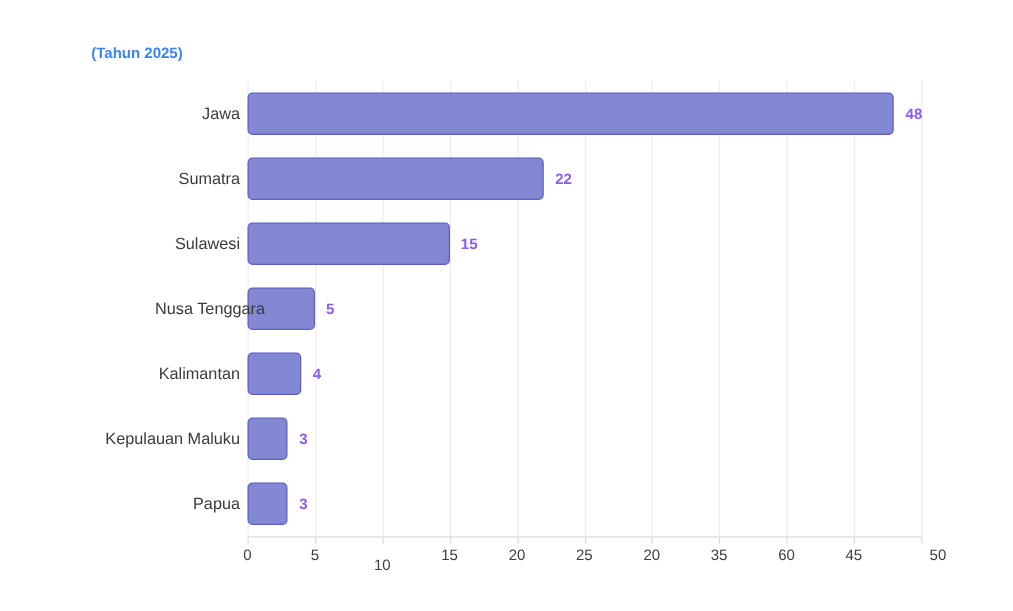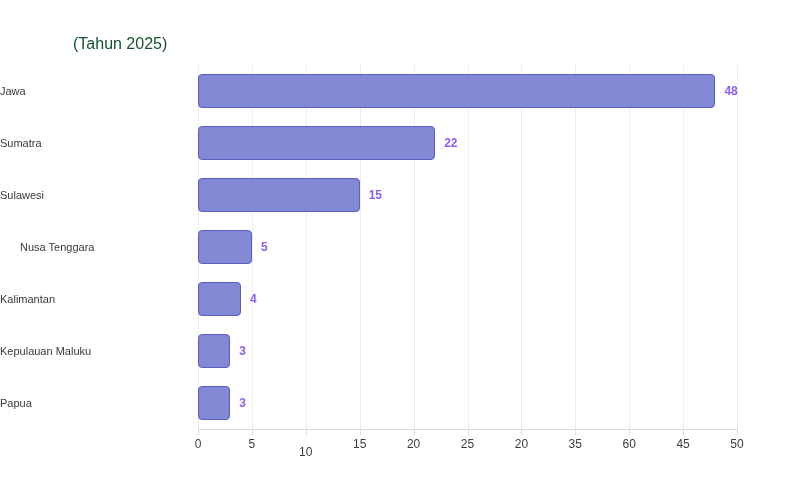--- a/index.html
+++ b/index.html
@@ -32,23 +32,23 @@
     font-size: 17px;
     font-weight: bold;
     color: #252525;
     letter-spacing: -0.1px;
     white-space: nowrap;
   }
   #chart-subtitle {
     position: absolute;
     left: 73px;
     top: 35px;
-    font-size: 16px;
-    font-weight: normal;
-    color: #14532d;
+    font-size: 12px;
+    font-weight: bold;
+    color: #3b82f6;
     white-space: nowrap;
   }
 
   
   
   #plot-area {
     position: absolute;
     left: 198px;
     top: 65px;
     width: 539px;
@@ -109,26 +109,26 @@
     top: 0;
     height: 34px;
     line-height: 34px;
     font-size: 12px;
     color: #8b5cf6;
     white-space: nowrap;
     font-weight: bold;
   }
   .cat-label {
     position: absolute;
-    left: 0;
+    left: 8px;
     width: 184px;
-    text-align: left;
+    text-align: right;
     height: 34px;
     line-height: 34px;
-    font-size: 11px;
+    font-size: 13px;
     color: #3a3a3a;
     white-space: nowrap;
   }
 </style>
 </head>
 <body>
 
 <div id="chart-root">
 
   <div id="chart-subtitle">(Tahun 2025)</div>
@@ -163,21 +163,21 @@
       <div class="xtick-label" style="left: 467.5px;">25</div>
       <div class="tickmark" style="left: 521.4px;"></div>
       <div class="xtick-label" style="left: 521.4px;">20</div>
       <div class="tickmark" style="left: 575.3px;"></div>
       <div class="xtick-label" style="left: 575.3px;">35</div>
       <div class="tickmark" style="left: 629.2px;"></div>
       <div class="xtick-label" style="left: 629.2px;">60</div>
       <div class="tickmark" style="left: 683.1px;"></div>
       <div class="xtick-label" style="left: 683.1px;">45</div>
       <div class="tickmark" style="left: 737px;"></div>
-      <div class="xtick-label" style="left: 737px;">50</div>
+      <div class="xtick-label" style="left: 737px; text-align: right;">50</div>
     </div>
   <div id="bars-layer">
       <div class="bar-row" style="top: 74px; left: 198px; width: 619px;">
         <div class="bar-rect" style="width: 517.44px; background: rgb(130, 136, 212); border-color: rgb(91, 95, 192);"></div>
         <div class="bar-value" style="left: 526.44px;">48</div>
       </div>
       <div class="bar-row" style="top: 126px; left: 198px; width: 619px;">
         <div class="bar-rect" style="width: 237.16px; background: rgb(130, 136, 212); border-color: rgb(91, 95, 192);"></div>
         <div class="bar-value" style="left: 246.16px;">22</div>
       </div>

